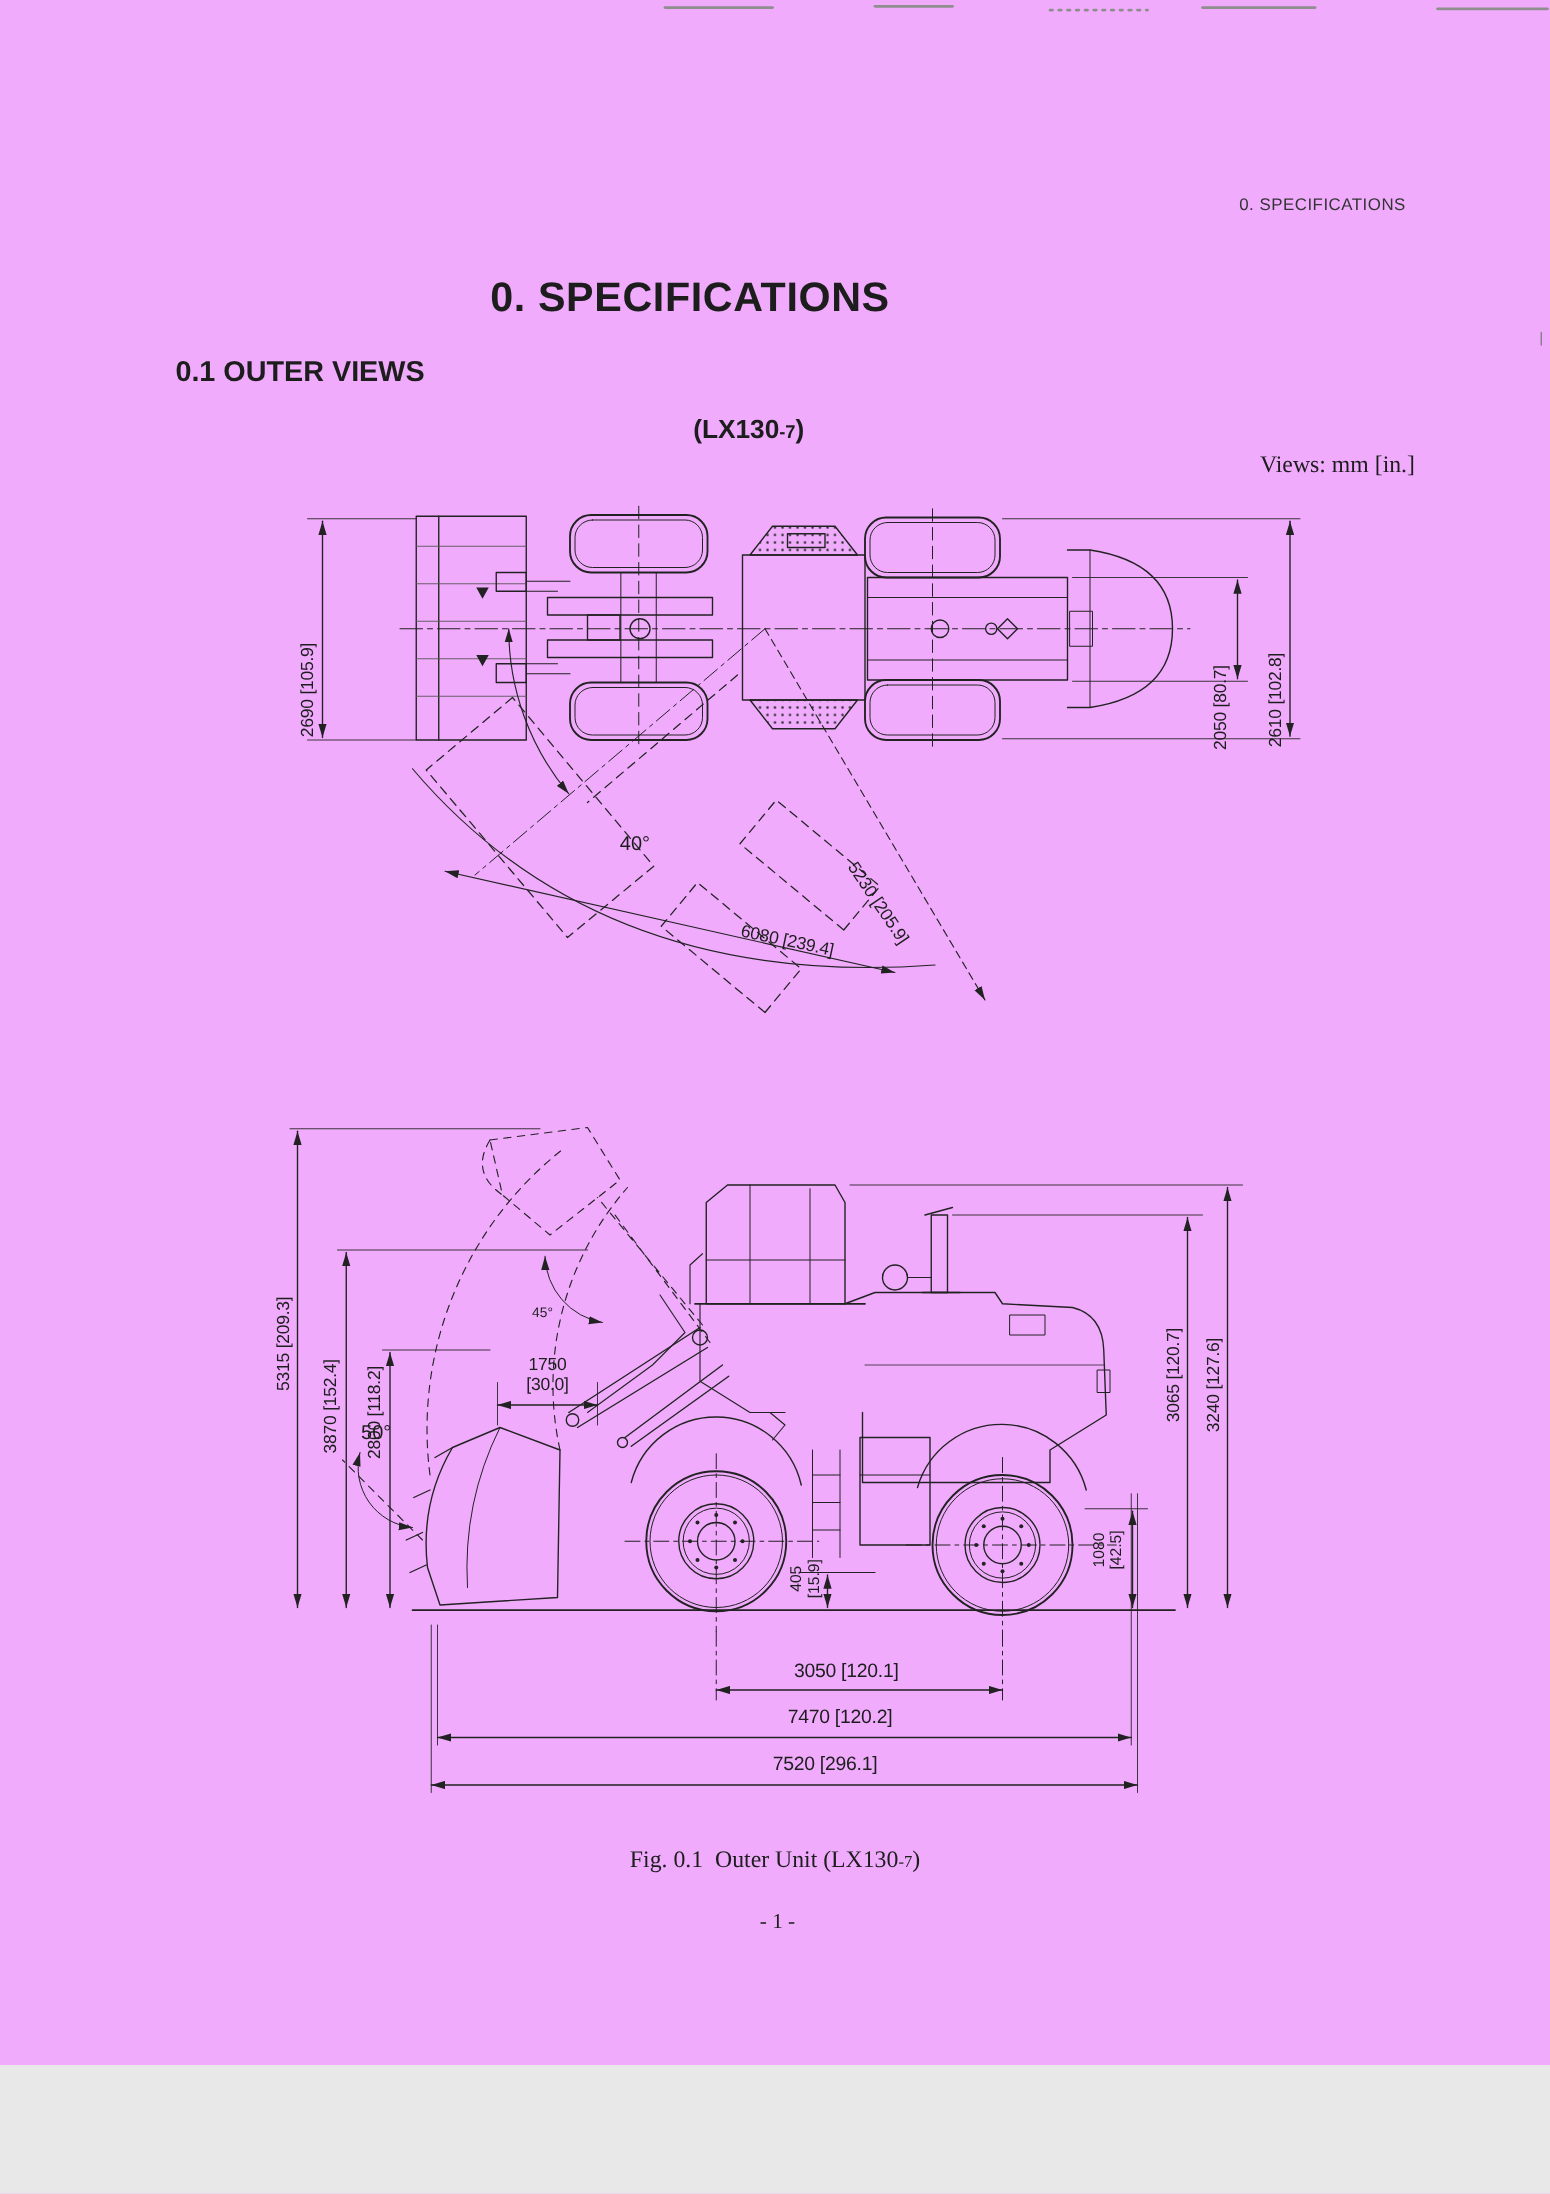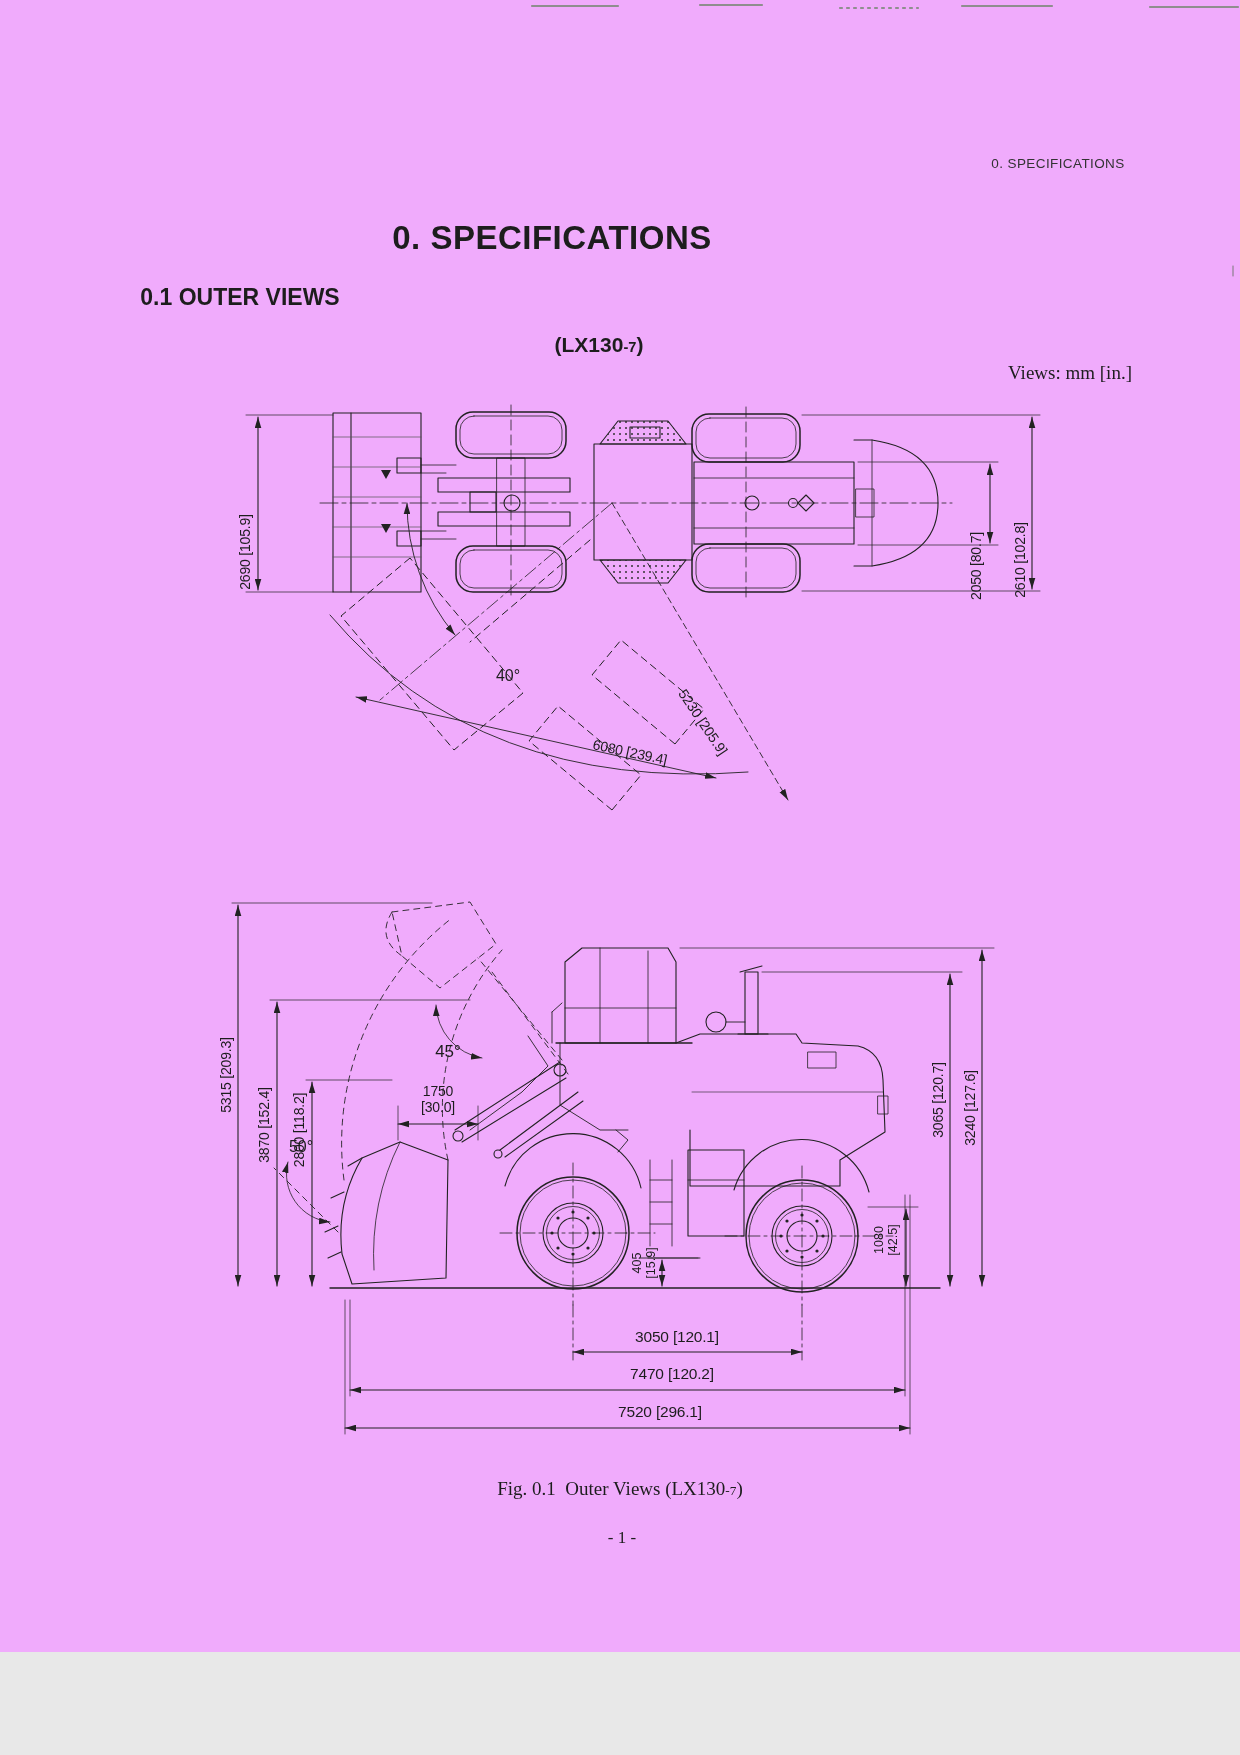--- a/index.html
+++ b/index.html
@@ -221,36 +221,36 @@
   <div class="lbl dim r90" style="left:245px;top:552px">2690 [105.9]</div>
   <div class="lbl dim r90" style="left:976px;top:566px">2050 [80.7]</div>
   <div class="lbl dim r90" style="left:1020px;top:560px">2610 [102.8]</div>
   <div class="lbl ang" style="left:508px;top:676px">40°</div>
   <div class="lbl dim" style="left:703px;top:722px;transform:translate(-50%,-50%) rotate(56deg)">5230 [205.9]</div>
   <div class="lbl dim" style="left:630px;top:752px;transform:translate(-50%,-50%) rotate(12deg)">6080 [239.4]</div>
 
   <div class="lbl dim r90" style="left:226px;top:1075px">5315 [209.3]</div>
   <div class="lbl dim r90" style="left:264px;top:1125px">3870 [152.4]</div>
   <div class="lbl dim r90" style="left:299px;top:1130px">2800 [118.2]</div>
-  <div class="lbl ang" style="left:448px;top:1051px;font-size:17px">45°</div>
+  <div class="lbl ang" style="left:434px;top:1051px;font-size:11px">45°</div>
   <div class="lbl ang" style="left:301px;top:1147px;font-size:16px">50°</div>
   <div class="lbl dim stack" style="left:438px;top:1100px">
     <div>1750</div>
     <div>[30.0]</div>
   </div>
   <div class="lbl dimS stack r90" style="left:644px;top:1263px">
     <div>405</div>
     <div>[15.9]</div>
   </div>
   <div class="lbl dim r90" style="left:938px;top:1100px">3065 [120.7]</div>
   <div class="lbl dim r90" style="left:970px;top:1108px">3240 [127.6]</div>
   <div class="lbl dimS stack r90" style="left:886px;top:1240px">
     <div>1080</div>
     <div>[42.5]</div>
   </div>
   <div class="lbl dimB" style="left:677px;top:1337px">3050 [120.1]</div>
   <div class="lbl dimB" style="left:672px;top:1374px">7470 [120.2]</div>
   <div class="lbl dimB" style="left:660px;top:1412px">7520 [296.1]</div>
 
-  <div class="lbl cap" style="left:620px;top:1489px"><b>Fig. 0.1</b>&nbsp;&nbsp;<span>Outer Views (LX130</span><span class="sub">-7</span><span>)</span></div>
+  <div class="lbl cap" style="left:620px;top:1489px"><b>Fig. 0.1</b>&nbsp;&nbsp;<span>Outer Unit (LX130</span><span class="sub">-7</span><span>)</span></div>
   <div class="lbl pnum" style="left:622px;top:1537px">- 1 -</div>
 
 </div>
 
 </body></html>

